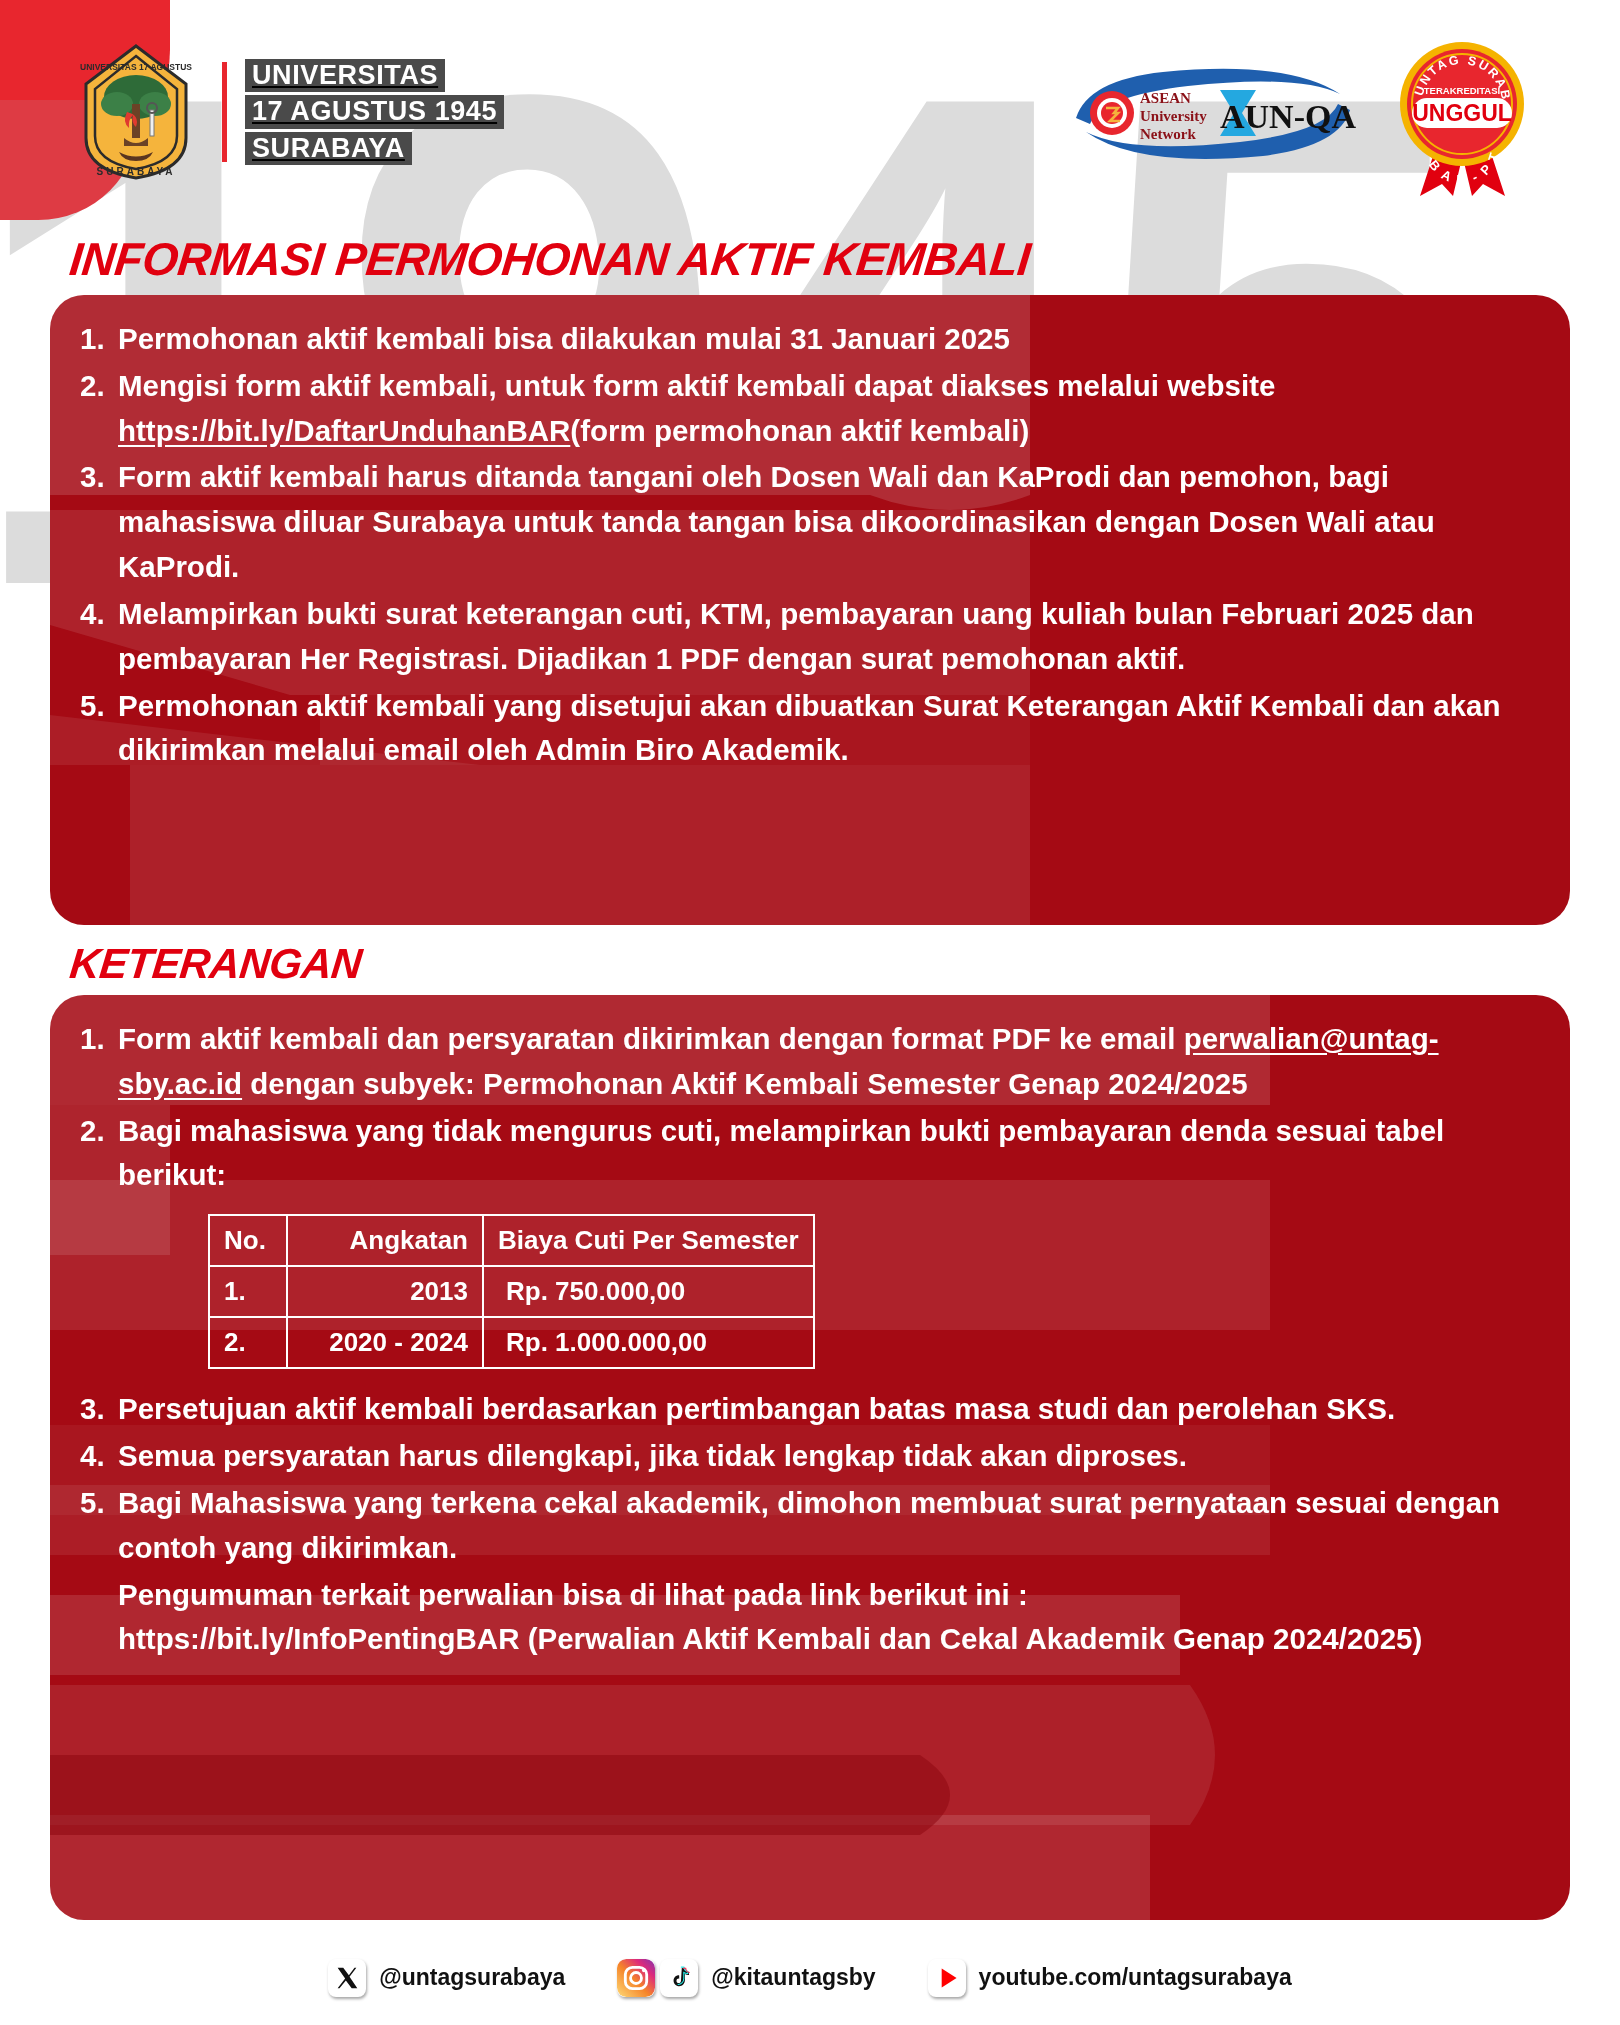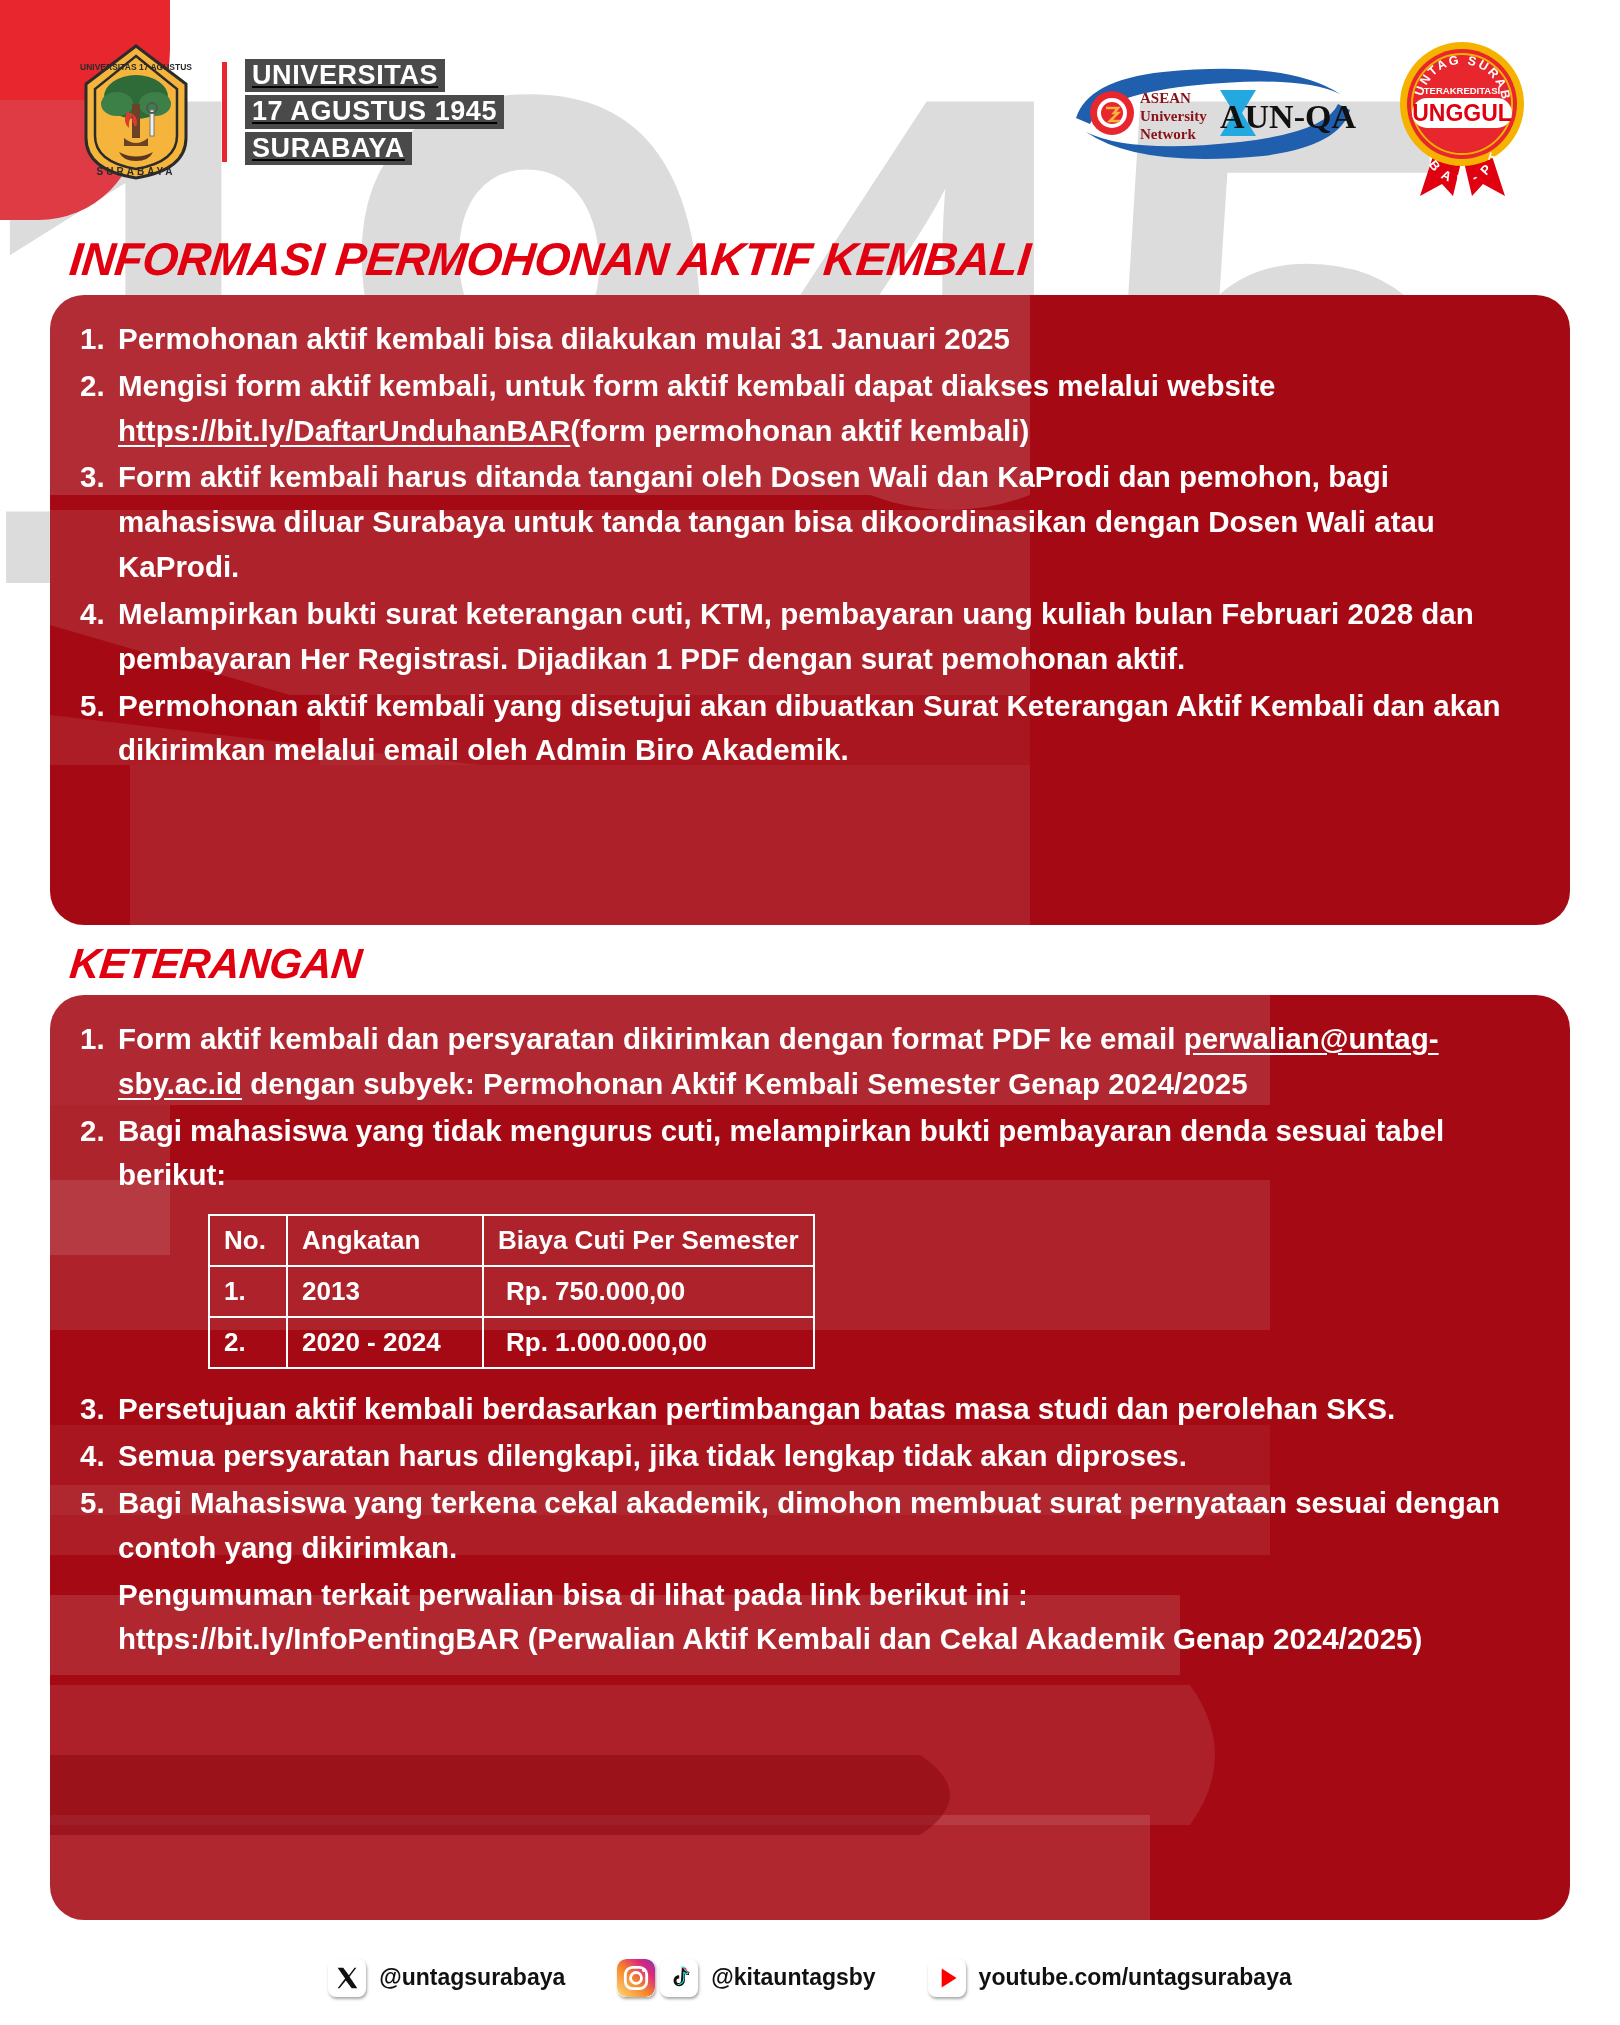--- a/index.html
+++ b/index.html
@@ -118,21 +118,21 @@
   }
   .fee-table th, .fee-table td {
     border: 2px solid #ffffff;
     font-size: 26px;
     font-weight: 700;
     padding: 9px 14px;
     text-align: left;
     white-space: nowrap;
   }
   .fee-table th:first-child, .fee-table td:first-child { width: 78px; }
-  .fee-table th:nth-child(2), .fee-table td:nth-child(2) { width: 196px; }
+  .fee-table th:nth-child(2), .fee-table td:nth-child(2) { width: 196px; text-align: right; }
   .fee-table td.money { padding-left: 22px; margin-left: 48px; }
 
   .tail { font-weight: 700; font-size: 29.5px; line-height: 1.52; padding-left: 38px; }
 
   
   .footer {
     position: absolute; left: 0; top: 1930px; width: 1620px; height: 95px;
     display: flex; align-items: center; justify-content: center; gap: 52px;
   }
   .soc { display: flex; align-items: center; gap: 13px; }
@@ -239,21 +239,21 @@
           <li>
             <span class="num">2.</span>
             <span class="body"><span>Mengisi form aktif kembali, untuk form aktif kembali dapat diakses melalui website </span><span class="u">https://bit.ly/DaftarUnduhanBAR</span><span>(form permohonan aktif kembali)</span></span>
           </li>
           <li>
             <span class="num">3.</span>
             <span class="body"><span>Form aktif kembali harus ditanda tangani oleh Dosen Wali dan KaProdi dan pemohon, bagi mahasiswa diluar Surabaya untuk tanda tangan bisa dikoordinasikan dengan Dosen Wali atau KaProdi.</span></span>
           </li>
           <li>
             <span class="num">4.</span>
-            <span class="body"><span>Melampirkan bukti surat keterangan cuti, KTM, pembayaran uang kuliah bulan Februari 2028 dan pembayaran Her Registrasi. Dijadikan 1 PDF dengan surat pemohonan aktif.</span></span>
+            <span class="body"><span>Melampirkan bukti surat keterangan cuti, KTM, pembayaran uang kuliah bulan Februari 2025 dan pembayaran Her Registrasi. Dijadikan 1 PDF dengan surat pemohonan aktif.</span></span>
           </li>
           <li>
             <span class="num">5.</span>
             <span class="body"><span>Permohonan aktif kembali yang disetujui akan dibuatkan Surat Keterangan Aktif Kembali dan akan dikirimkan melalui email oleh Admin Biro Akademik.</span></span>
           </li>
         </ol>
     </div>
   </div>
 
   <div class="title" id="title-ket">KETERANGAN</div>

